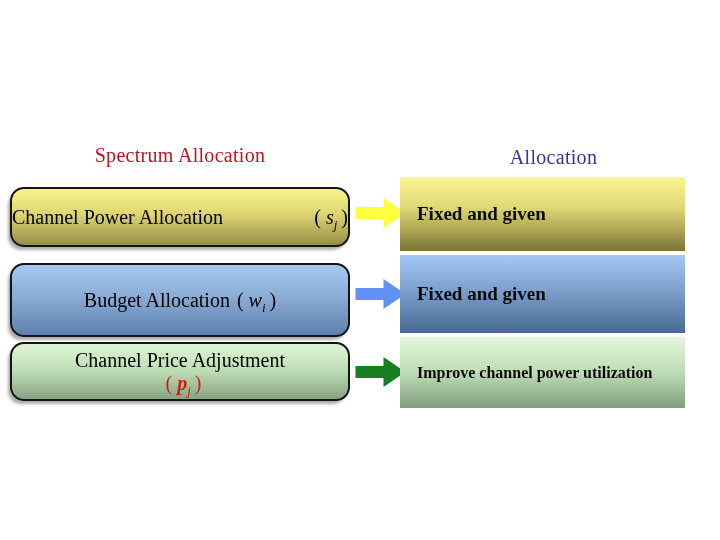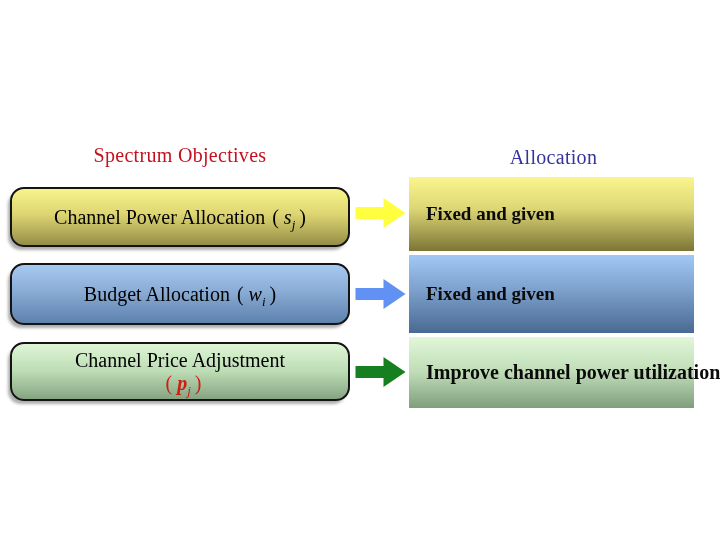--- a/index.html
+++ b/index.html
@@ -30,45 +30,44 @@
     border-radius: 14px;
     display: flex;
     align-items: center;
     justify-content: center;
     font-size: 20px;
     color: #000;
     box-shadow: -3px 4px 3px -1px rgba(105,105,105,0.55);
     white-space: nowrap;
   }
   .left-box.yellow { top: 187px; height: 60px;
-    background: linear-gradient(180deg, #f8f489 0%, #ddd572 45%, #958e47 100%); }
-  .left-box.blue   { top: 263px; height: 62px;
+    background: linear-gradient(180deg, #f8f489 0%, #ddd572 45%, #958e47 100%); justify-content: space-between; }
+  .left-box.blue   { top: 263px; height: 74px;
     background: linear-gradient(180deg, #a6c9f2 0%, #8aacd5 45%, #5d82ae 100%); }
   .left-box.green  { top: 342px; height: 59px;
     background: linear-gradient(180deg, #def5d6 0%, #bcdcb4 50%, #86a482 100%); flex-direction: column; }
 
   .right-box {
     position: absolute;
     left: 400px;
     width: 285px;
     box-sizing: border-box;
     display: flex;
     align-items: center;
     padding-left: 17px;
     font-weight: bold;
     color: #0a0a0a;
     font-size: 19px;
     white-space: nowrap;
-    margin-left: 9px;
   }
   .right-box.yellow { top: 177px; height: 74px;
     background: linear-gradient(180deg, #faf68d 0%, #ded776 42%, #7c7535 100%); }
   .right-box.blue   { top: 255px; height: 78px;
     background: linear-gradient(180deg, #a2c8f6 0%, #7da0cc 45%, #486a92 100%); }
-  .right-box.green  { top: 337px; height: 71px; font-size: 20px;
+  .right-box.green  { top: 337px; height: 71px; font-size: 16px;
     background: linear-gradient(180deg, #e1f7d9 0%, #bedcb6 50%, #809d7d 100%); }
 
   .arrow {
     position: absolute;
     left: 355px;
     width: 51px;
     height: 36px;
   }
   .arrow.r1 { top: 195px; }
   .arrow.r2 { top: 276px; }
@@ -80,21 +79,21 @@
   .sym .pc { margin-left: 4px; }
   .sym sub { font-size: 13px; line-height: 0; }
   .sym-red { color: #cf1d11; }
   .sym-red .var { font-weight: bold; }
 </style>
 </head>
 <body>
 
 <div class="slide">
 
-  <div class="col-header spectrum">Spectrum Objectives</div>
+  <div class="col-header spectrum">Spectrum Allocation</div>
 
   <div class="col-header objectives">Allocation</div>
 
   <div class="left-box yellow">
     <span>Channel Power Allocation</span>
       <span class="sym"><span class="paren po">(</span><span class="var">s</span><sub>j</sub><span class="paren pc">)</span></span>
   </div>
   <svg class="arrow r1" viewBox="0 0 50 36">
     <polygon points="0,12 28,12 28,3 50,18 28,33 28,24 0,24" fill="#ffff3f"></polygon>
   </svg>

